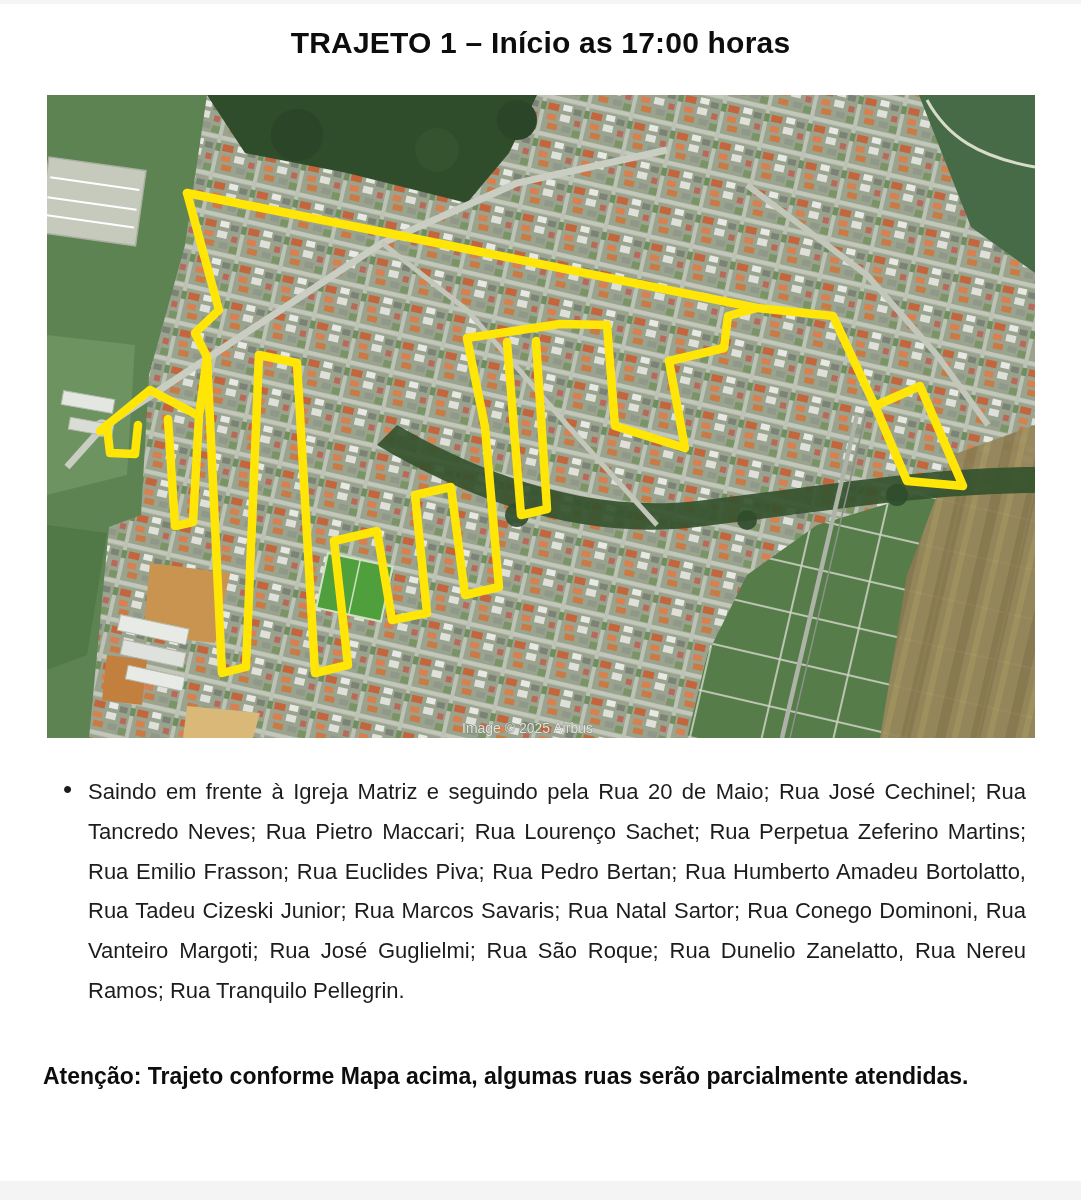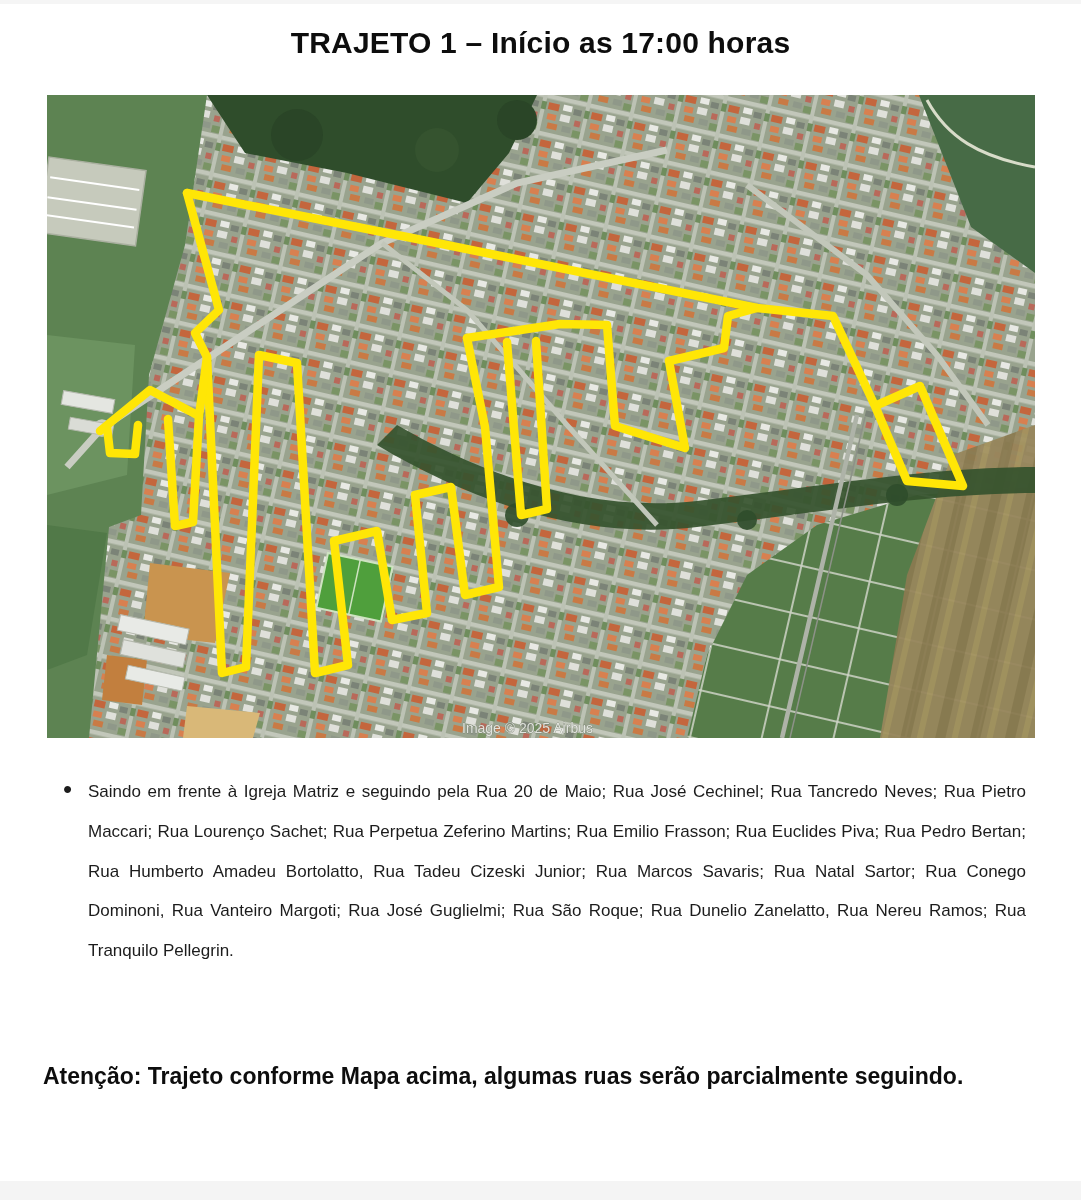--- a/index.html
+++ b/index.html
@@ -10,21 +10,21 @@
   .edge-strip-top{position:absolute;top:0;left:0;width:100%;height:4px;background:#f5f5f5;}
   .edge-strip-bottom{position:absolute;bottom:0;left:0;width:100%;height:19px;background:#f4f4f4;}
   .doc-title{
     position:absolute;top:26px;left:0;width:100%;text-align:center;
     font-size:30px;font-weight:bold;color:#0d0d0d;letter-spacing:.2px;
   }
   .map-wrap{position:absolute;left:47px;top:95px;width:988px;height:643px;background:#c2410c;}
   .map-wrap svg{display:block;width:100%;height:100%;}
   .route-para{
     position:absolute;left:88px;top:772px;width:938px;
-    font-size:17px;line-height:39.8px;color:#1c1c1c;text-align:justify;
+    font-size:22px;line-height:39.8px;color:#1c1c1c;text-align:justify;
   }
   .bullet-dot{
     position:absolute;left:63px;top:770px;font-size:26px;color:#1c1c1c;line-height:39.8px;
   }
   .attention-line{
     position:absolute;left:43px;top:1063px;width:1000px;
     font-size:23px;font-weight:bold;color:#0d0d0d;
   }
 </style>
 </head>
@@ -132,16 +132,16 @@
         <path d="M121,324 L128,431 L146,427 L152,321"></path>
       </g>
 
       <text x="415" y="638" font-size="14" fill="#e9ebe6" opacity="0.9" font-family="Liberation Sans, sans-serif" style="paint-order:stroke" stroke="#6a7264" stroke-width="0.6">Image © 2025 Airbus</text>
     </svg>
   </div>
 
   <span class="bullet-dot">•</span>
   <div class="route-para">Saindo em frente à Igreja Matriz e seguindo pela Rua 20 de Maio; Rua José Cechinel; Rua Tancredo Neves; Rua Pietro Maccari; Rua Lourenço Sachet; Rua Perpetua Zeferino Martins; Rua Emilio Frasson; Rua Euclides Piva; Rua Pedro Bertan; Rua Humberto Amadeu Bortolatto, Rua Tadeu Cizeski Junior; Rua Marcos Savaris; Rua Natal Sartor; Rua Conego Dominoni, Rua Vanteiro Margoti; Rua José Guglielmi; Rua São Roque; Rua Dunelio Zanelatto, Rua Nereu Ramos; Rua Tranquilo Pellegrin.</div>
 
-  <div class="attention-line">Atenção: Trajeto conforme Mapa acima, algumas ruas serão parcialmente seguindo.</div>
+  <div class="attention-line">Atenção: Trajeto conforme Mapa acima, algumas ruas serão parcialmente atendidas.</div>
 
   <div class="edge-strip-bottom"></div>
 </div>
 
 </body></html>

